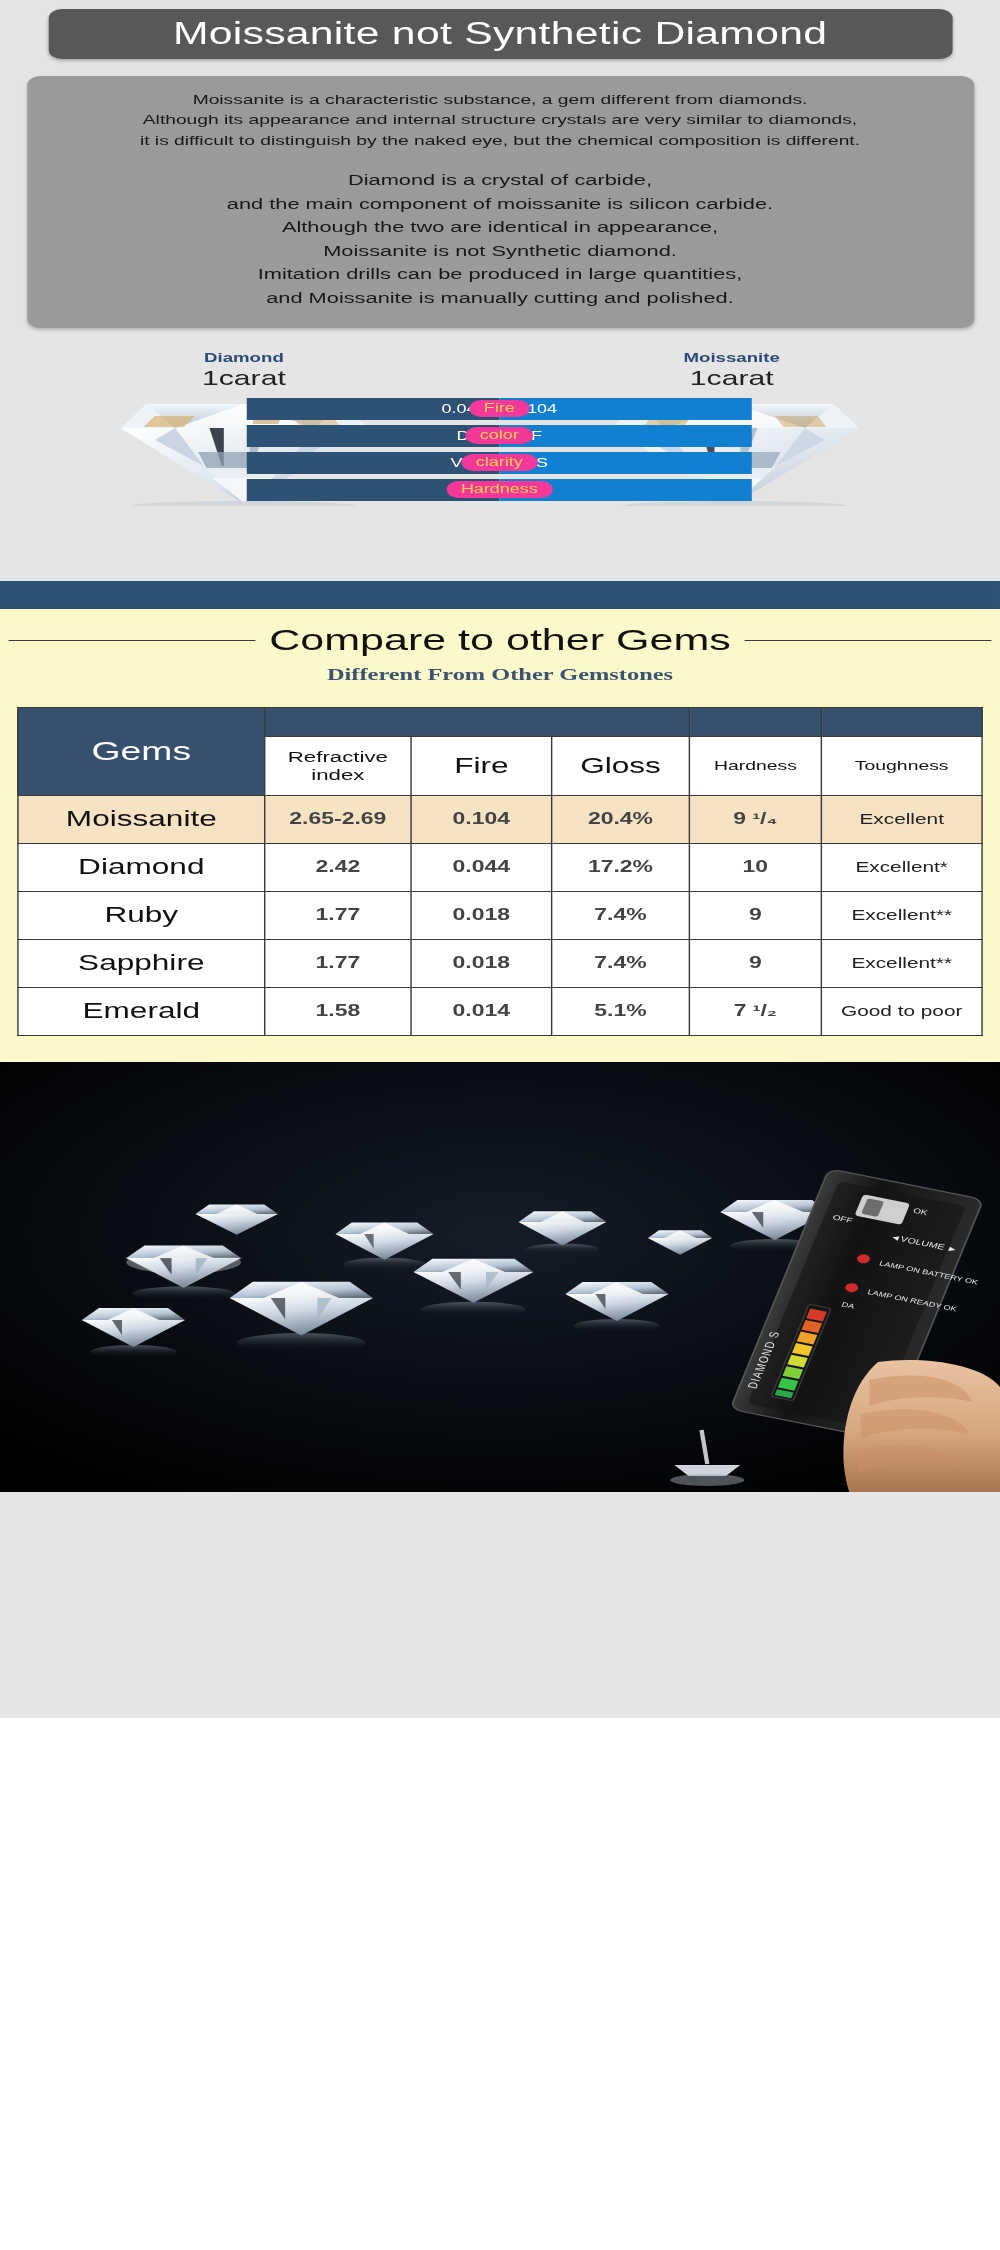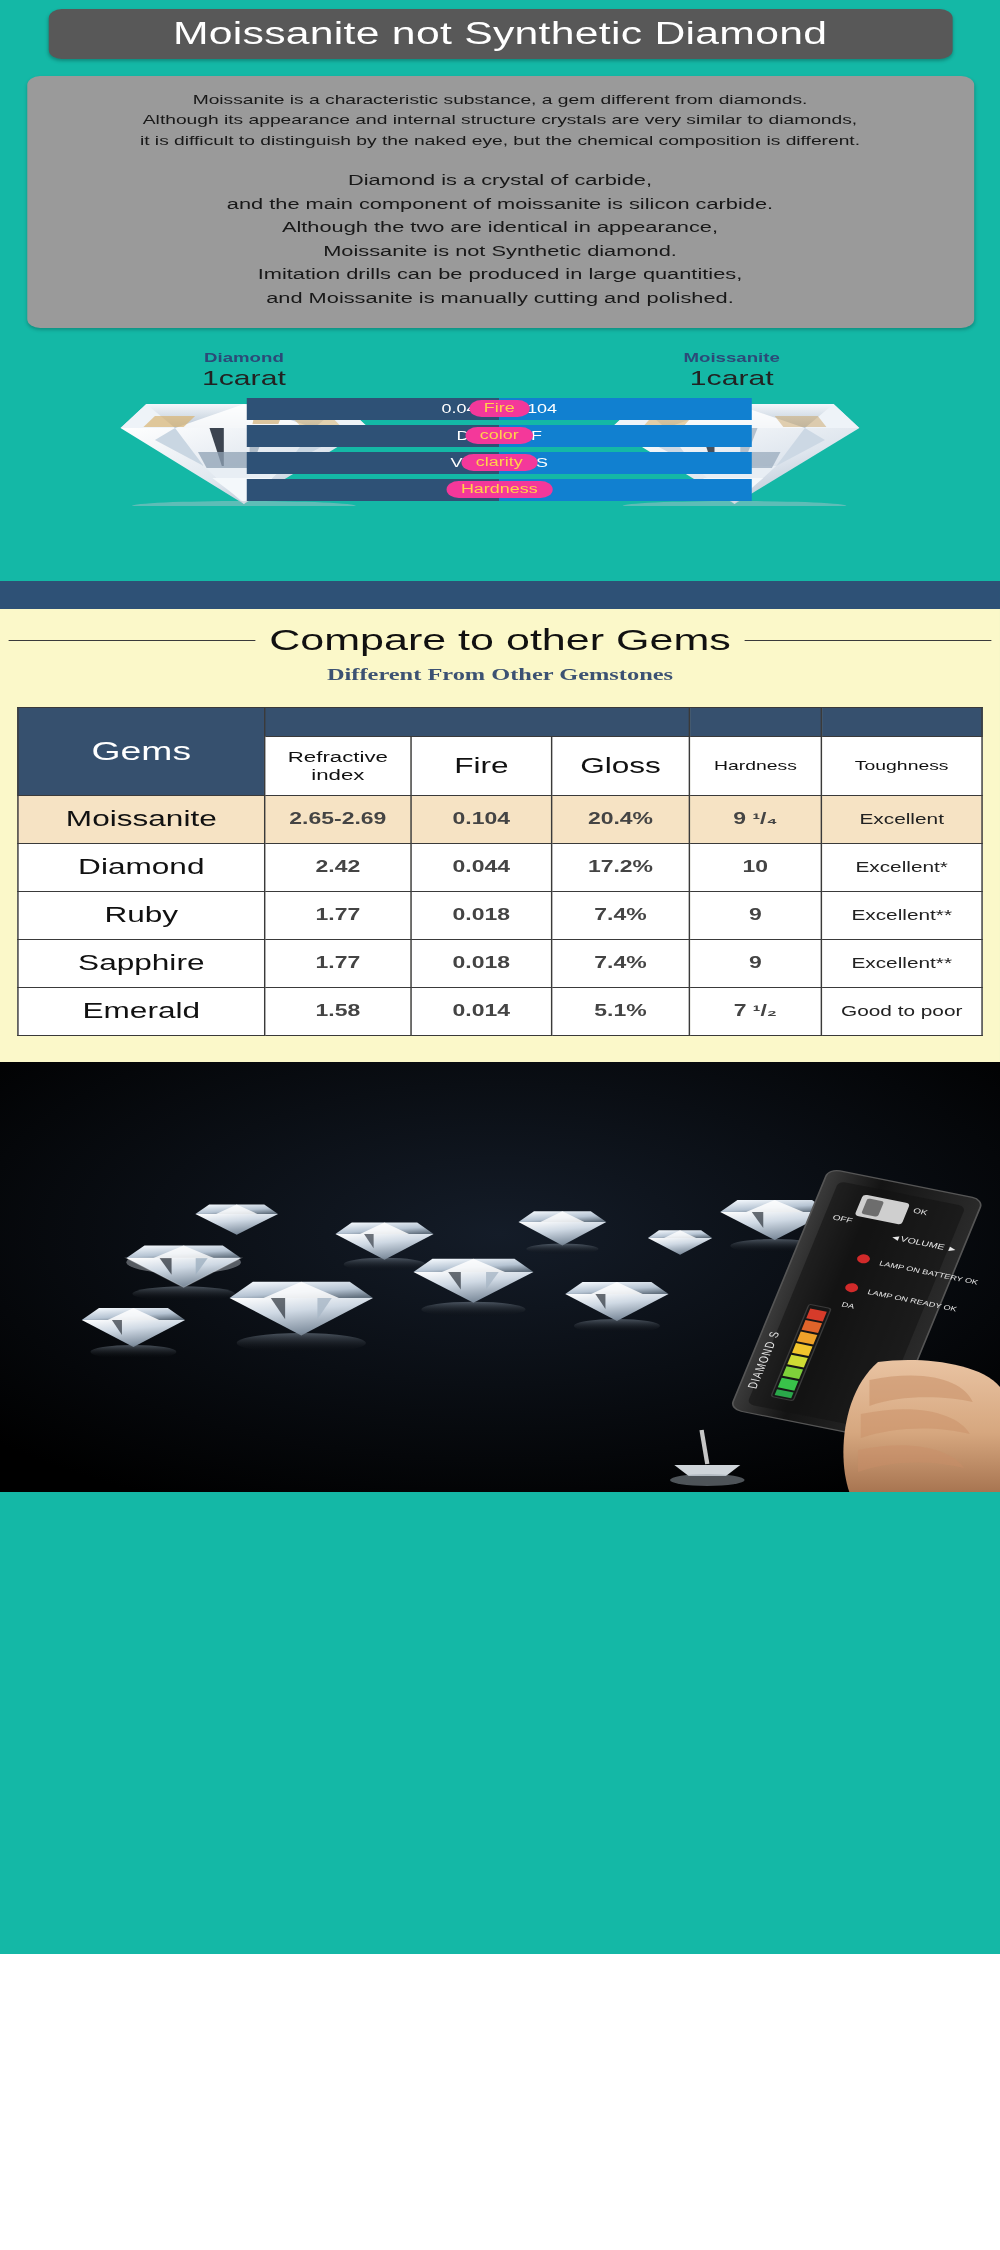--- a/index.html
+++ b/index.html
@@ -1,21 +1,21 @@
 <!DOCTYPE html>
 <html><head>
 <meta charset="utf-8">
 <style>
   html,body{margin:0;padding:0;background:#ffffff;}
   body{
     width:1000px;height:2250px;overflow:hidden;
     font-family:"Liberation Sans",sans-serif;
     -webkit-font-smoothing:antialiased;
   }
-  .page{position:relative;width:1000px;height:1954px;background:#14b8a6;}
+  .page{position:relative;width:1000px;height:1718px;background:#e5e5e5;}
   
   .col{position:absolute;left:0;top:0;width:697px;height:2250px;
        transform-origin:0 0;transform:scale(1.4347,1.0);}
   .inner{width:697px;}
 
   
   .title-bar{
     margin:9px auto 0 auto;width:630px;height:50px;
     background:#585858;border-radius:9px;
     display:flex;align-items:center;justify-content:center;

